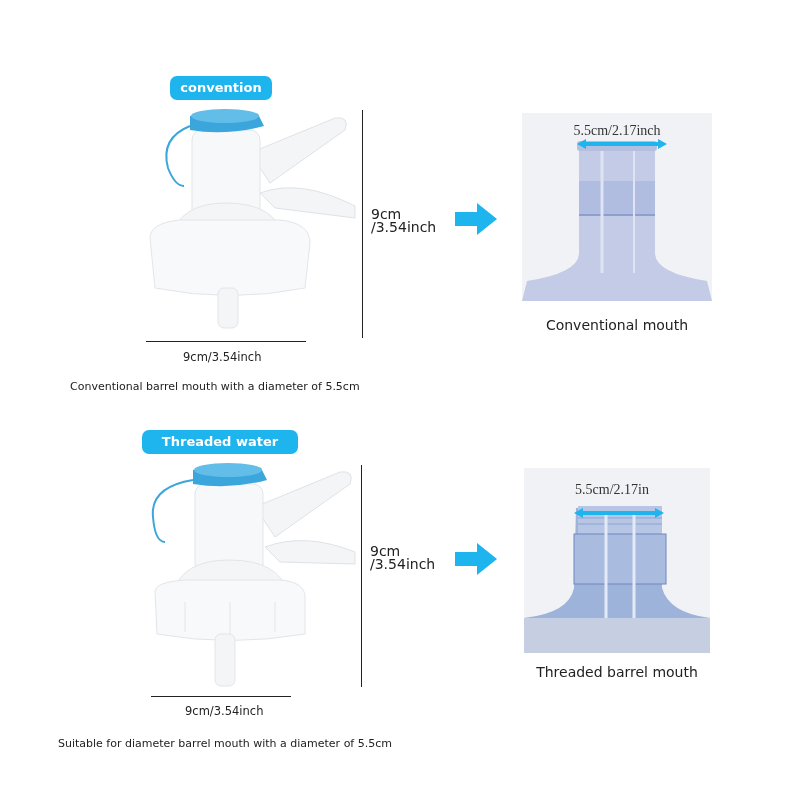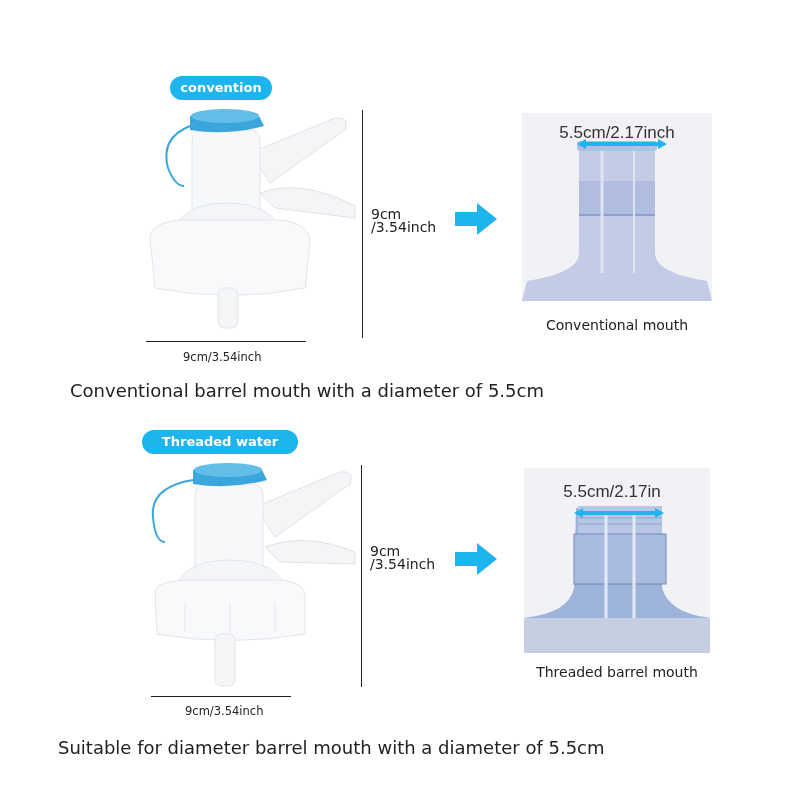--- a/index.html
+++ b/index.html
@@ -1,25 +1,25 @@
 <!DOCTYPE html>
 <html><head>
 <meta charset="utf-8">
 <style>
   html,body{margin:0;padding:0;background:#ffffff;}
   body{width:800px;height:800px;position:relative;overflow:hidden;font-family:"Liberation Sans",sans-serif;color:#222;}
   .abs{position:absolute;}
-  .badge{position:absolute;background:#1eb4ee;color:#fff;font-weight:bold;font-size:13px;border-radius:12px;height:24px;line-height:24px;text-align:center;font-family:"DejaVu Sans",sans-serif;}
+  .badge{position:absolute;background:#1eb4ee;color:#fff;font-weight:bold;font-size:13px;border-radius:7px;height:24px;line-height:24px;text-align:center;font-family:"DejaVu Sans",sans-serif;}
   .dimtext{position:absolute;font-size:14px;color:#222;font-family:"DejaVu Sans",sans-serif;line-height:13px;}
-  .caption{position:absolute;font-size:18px;color:#222;font-family:"DejaVu Sans",sans-serif;white-space:nowrap;}
+  .caption{position:absolute;font-size:11px;color:#222;font-family:"DejaVu Sans",sans-serif;white-space:nowrap;}
   .vline{position:absolute;width:1px;background:#222;}
   .hline{position:absolute;height:1px;background:#222;}
   .photo{position:absolute;background:#f1f2f5;overflow:hidden;}
   .photo-label{position:absolute;font-size:14px;color:#222;font-family:"DejaVu Sans",sans-serif;text-align:center;white-space:nowrap;}
-  .meas{position:absolute;font-size:17px;color:#333;font-family:Liberation Sans, sans-serif;text-align:center;}
+  .meas{position:absolute;font-size:14px;color:#333;font-family:Liberation Serif, serif;text-align:center;}
 </style>
 </head>
 <body>
 
 <div>
   <div class="badge" style="left:170px;top:76px;width:102px;">convention</div>
 
   <svg class="abs" style="left:140px;top:108px;" width="220" height="230" viewBox="0 0 220 230">
 
     <path d="M110 45 L195 10 Q210 8 205 22 L130 75 Z" fill="#f4f5f7" stroke="#dfe2e6"></path>

